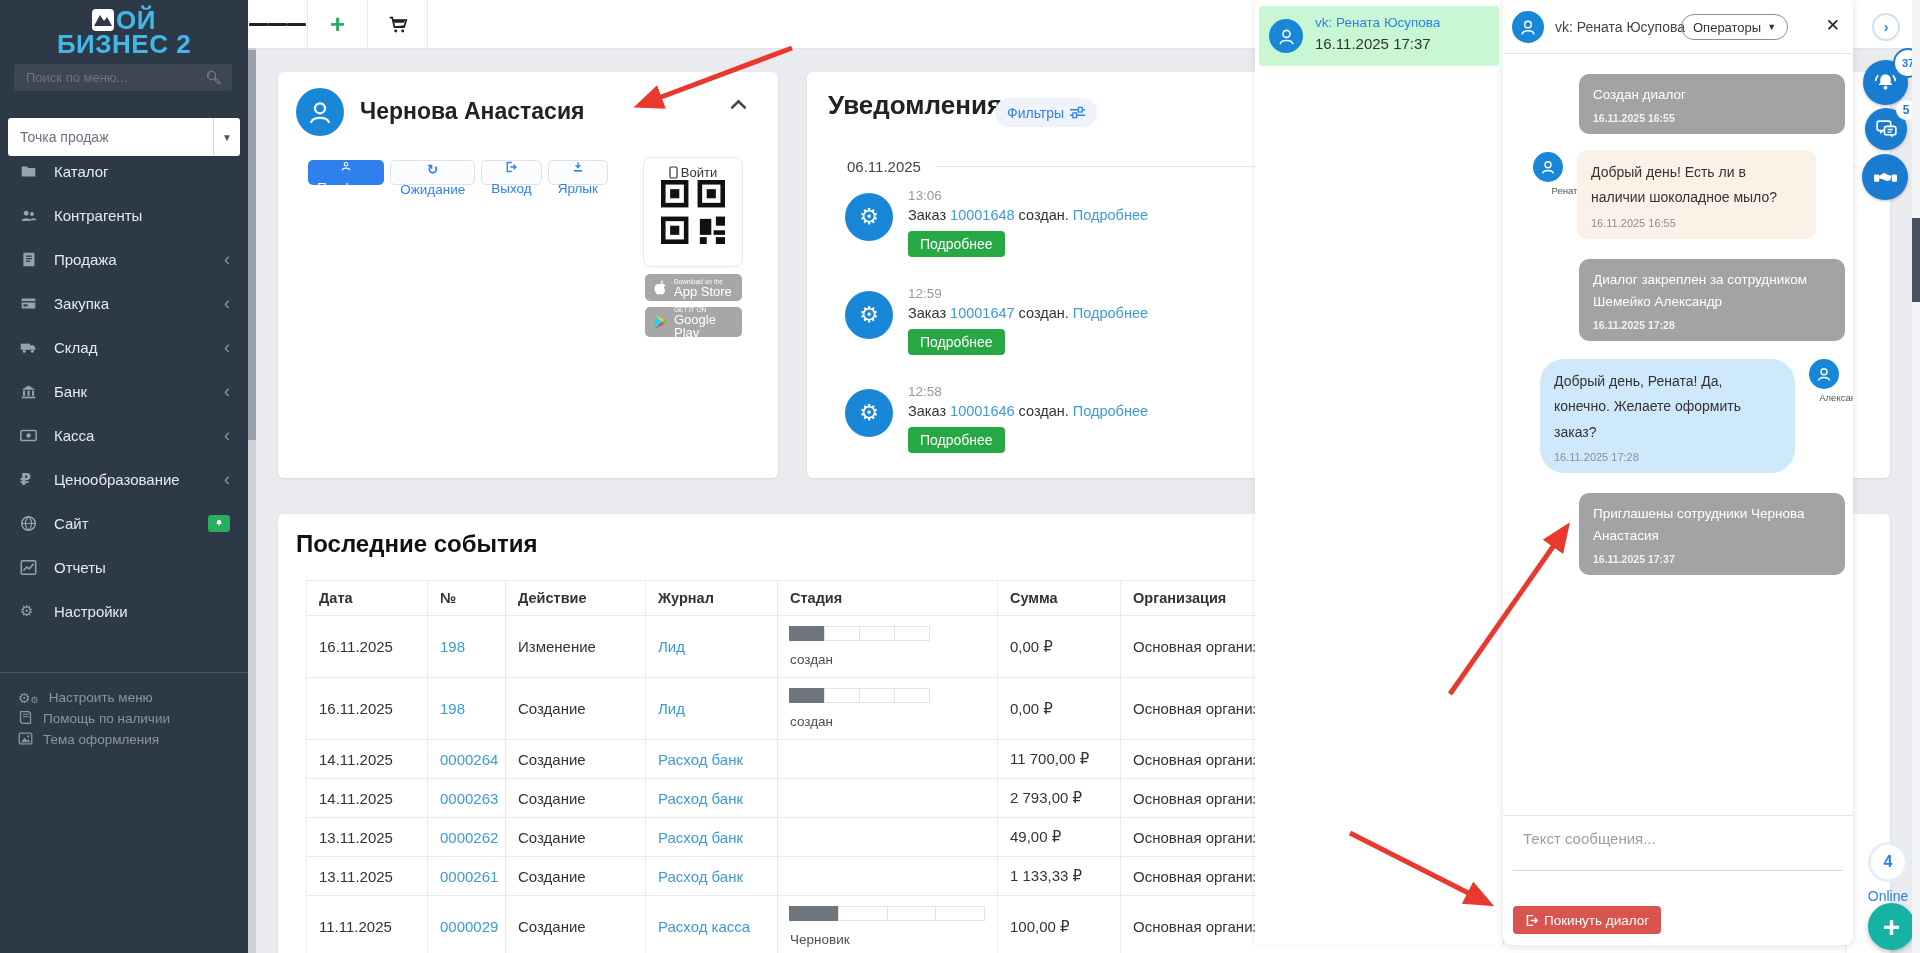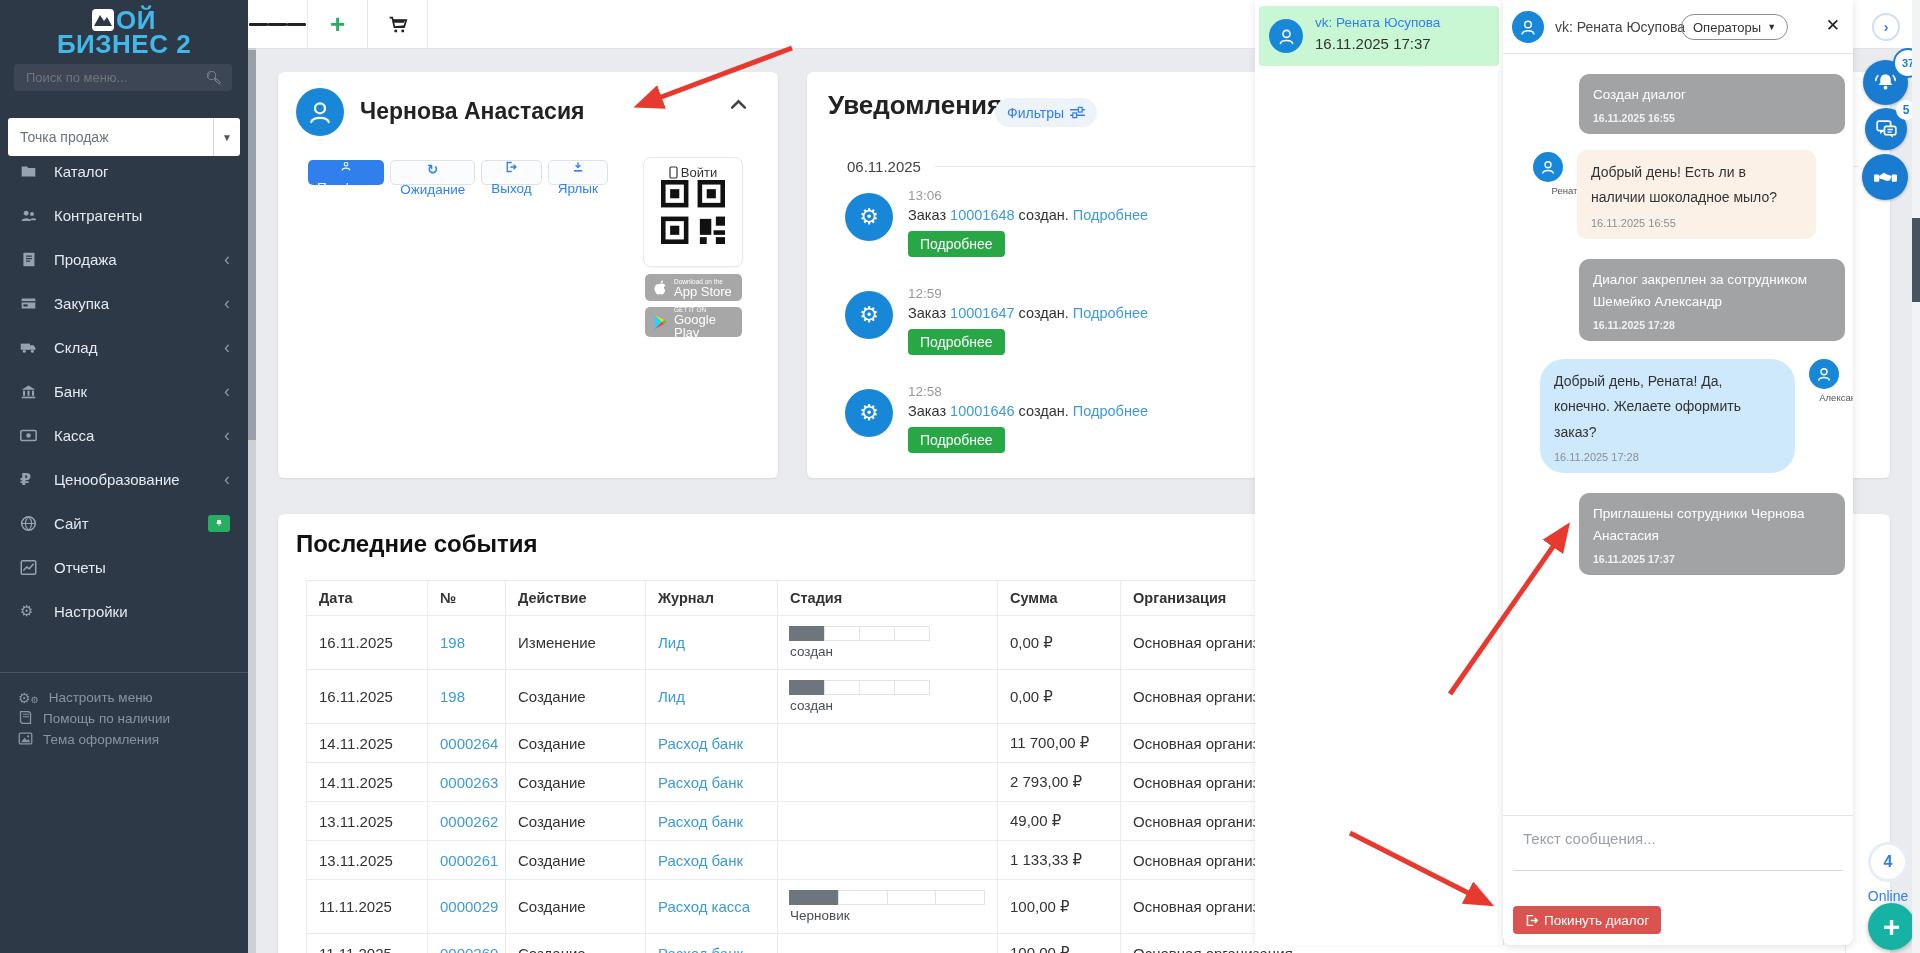--- a/index.html
+++ b/index.html
@@ -80,21 +80,21 @@
   .ev-title{position:absolute;left:18px;top:16px;font-size:24px;font-weight:bold;color:#111;}
   .ev-table{position:absolute;left:28px;top:66px;border-collapse:collapse;table-layout:fixed;width:1539px;background:#fff;}
   .ev-table th,.ev-table td{border:1px solid #e9ecef;text-align:left;vertical-align:middle;}
   .ev-table th{font-size:14.5px;color:#333;padding:9px 12px;font-weight:bold;}
   .ev-table td{font-size:15px;color:#333;padding:10px 12px;}
   .ev-table a{color:#3d9bd5;text-decoration:none;}
   .stage-bar{display:flex;}
   .seg{width:36px;height:15px;background:#fff;border:1px solid #e1e4e7;margin-left:-1px;box-sizing:border-box;}
   .seg.filled{background:#6e757c;border-color:#6e757c;}
   .wide .seg{width:51px;}
-  .stage-label{font-size:13.5px;color:#4a4f54;margin-top:3px;}
+  .stage-label{font-size:13.5px;color:#4a4f54;margin-top:11px;}
 
   
   .chat-list{position:absolute;left:1255px;top:0;width:248px;height:945px;background:#fff;border-right:1px solid #e1e4e8;z-index:40;box-shadow:-2px 0 6px rgba(0,0,0,.06);}
   .cl-item{position:absolute;left:4px;top:6px;width:240px;height:60px;background:#c9f7d4;border-radius:4px;cursor:pointer;}
   .cl-avatar{position:absolute;left:10px;top:13px;width:34px;height:34px;}
   .cl-name{position:absolute;left:56px;top:9px;font-size:13.5px;color:#2f80ed;}
   .cl-dt{position:absolute;left:56px;top:29px;font-size:15px;color:#333;}
 
   .chat-win{position:absolute;left:1503px;top:0;width:350px;height:945px;background:#fff;z-index:41;border-radius:0 0 8px 8px;box-shadow:0 2px 8px rgba(0,0,0,.12);}
   .cw-head{position:absolute;left:0;top:0;width:100%;height:54px;border-bottom:1px solid #e1e4e8;box-sizing:border-box;}

